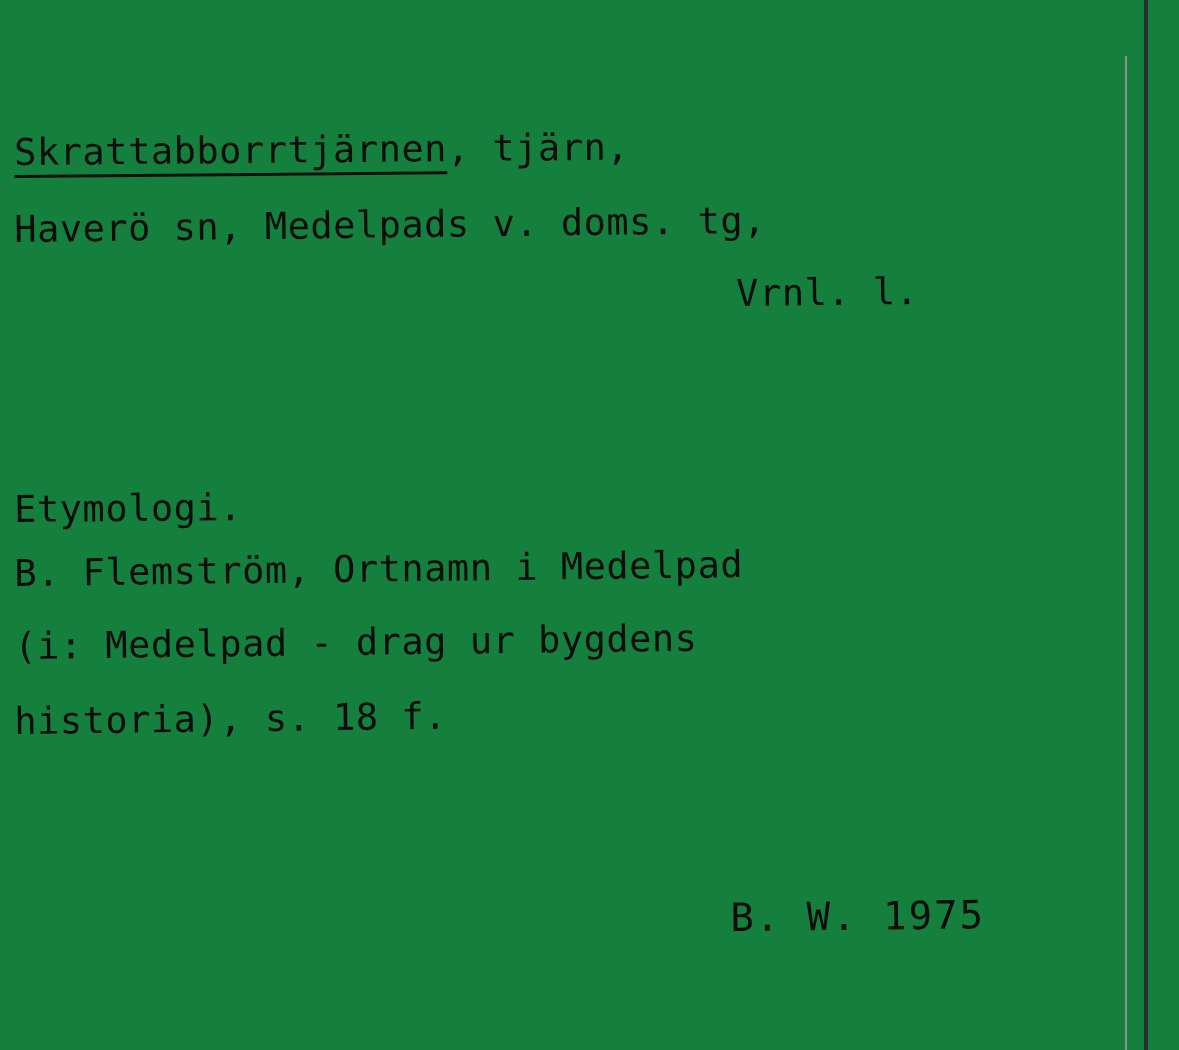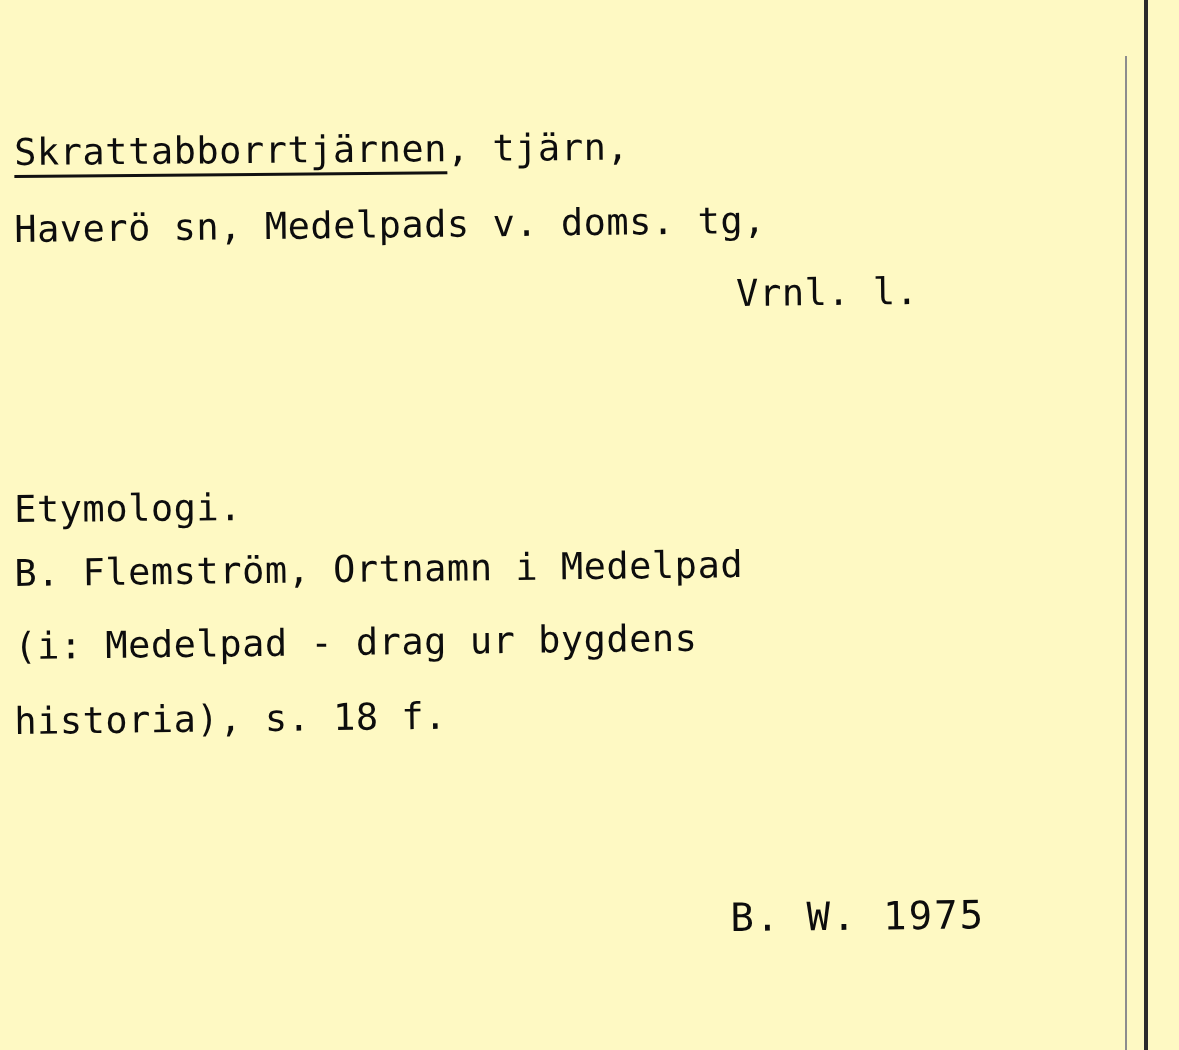--- a/index.html
+++ b/index.html
@@ -13,21 +13,21 @@
     position: relative;
     overflow: hidden;
     font-family: "DejaVu Sans Mono", monospace;
     color: #111111;
   }
 
   
   .card {
     position: absolute;
     inset: 0;
-    background: #fef9c3;
+    background: #15803d;
   }
 
   
   .card-edge {
     position: absolute;
     top: 0;
     bottom: 0;
     width: 4px;
     background: #2b2b2b;
   }

